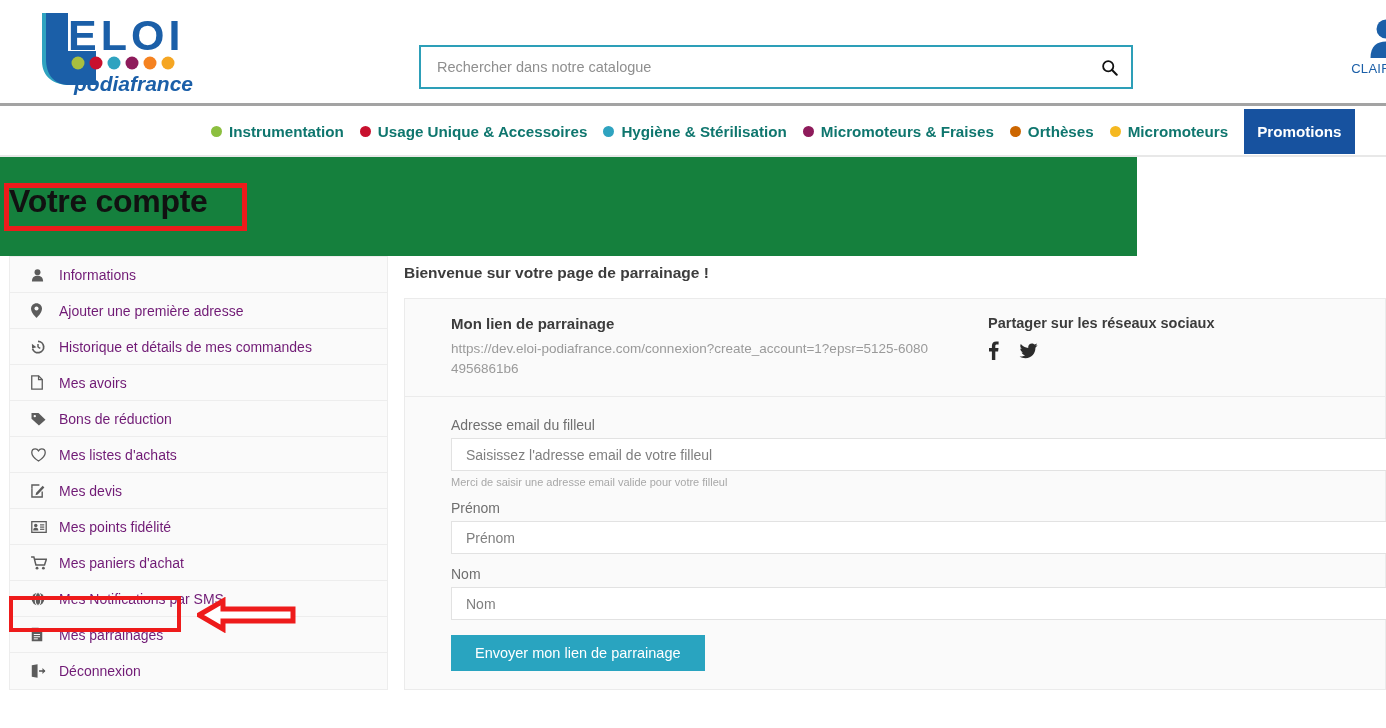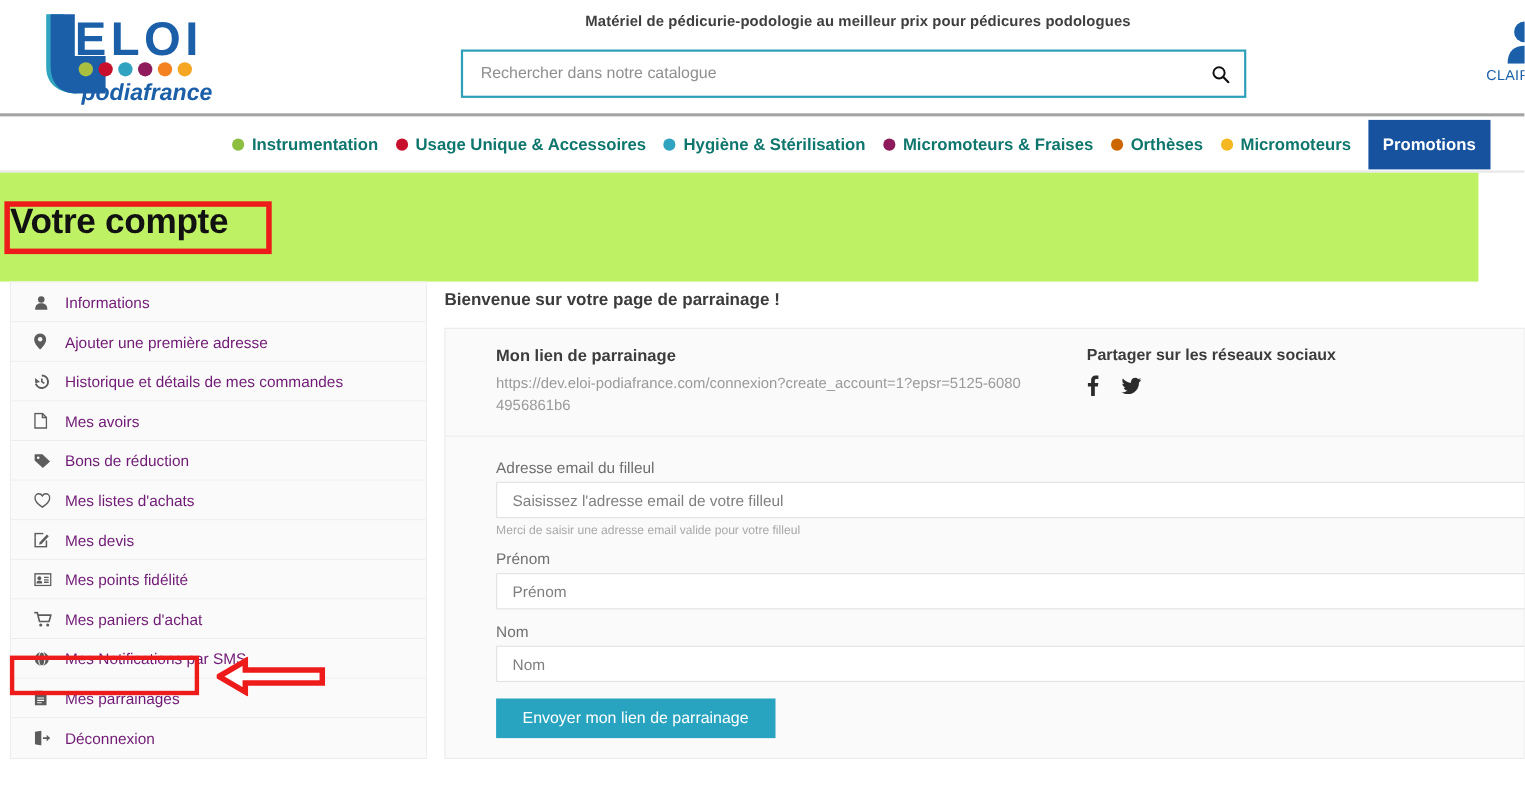--- a/index.html
+++ b/index.html
@@ -120,23 +120,23 @@
     background: #17529f;
     color: #ffffff;
     padding: 0 13px;
     height: 45px;
     margin-left: 8px;
   }
 
   
   .title-zone {
     position: relative;
-    width: 1344px;
+    width: 1137px;
     height: 99px;
-    background: #bef264;
+    background: #15803d;
   }
   .page-title {
     position: absolute;
     left: 9px; top: 26px;
     font-size: 32px;
     font-weight: bold;
     color: #111111;
     letter-spacing: -0.3px;
   }
   .ann-title-box {
@@ -300,21 +300,20 @@
       <circle cx="70" cy="58" r="6.5" fill="#a8bf3f"></circle>
       <circle cx="88" cy="58" r="6.5" fill="#c8102e"></circle>
       <circle cx="106" cy="58" r="6.5" fill="#2fa3c0"></circle>
       <circle cx="124" cy="58" r="6.5" fill="#8e1b5b"></circle>
       <circle cx="142" cy="58" r="6.5" fill="#f58220"></circle>
       <circle cx="160" cy="58" r="6.5" fill="#f5a623"></circle>
       <text x="66" y="86" font-family="Liberation Sans, sans-serif" font-size="21" font-weight="bold" fill="#1b5fa8" font-style="italic">podiafrance</text>
     </svg>
   </div>
 
-  <div class="tagline">Matériel de pédicurie-podologie au meilleur prix pour pédicures podologues</div>
 
   <div class="search-wrap">
     <input class="search-input" type="text" placeholder="Rechercher dans notre catalogue" style="">
     <button class="search-btn">
       <svg width="17" height="17" viewBox="0 0 20 20">
         <circle cx="8.5" cy="8.5" r="6" fill="none" stroke="#111" stroke-width="2.1"></circle>
         <line x1="13" y1="13" x2="18.5" y2="18.5" stroke="#111" stroke-width="2.4" stroke-linecap="round"></line>
       </svg>
     </button>
   </div>

